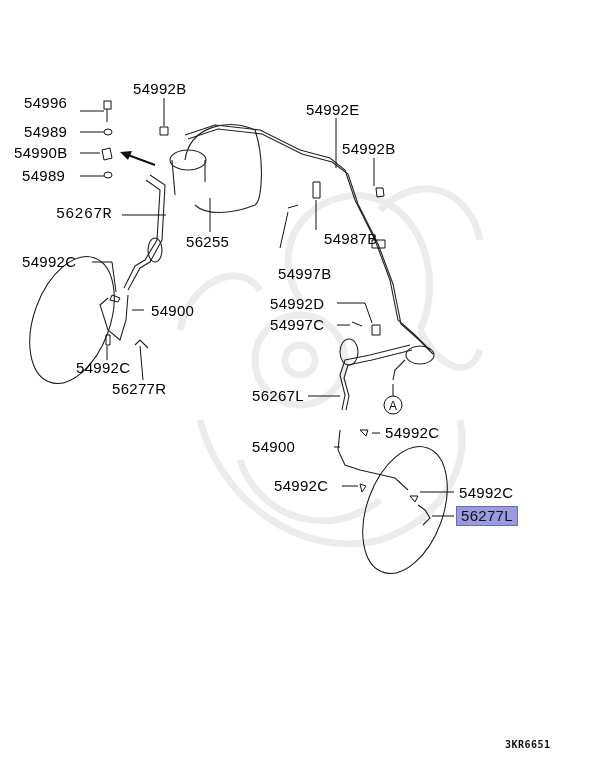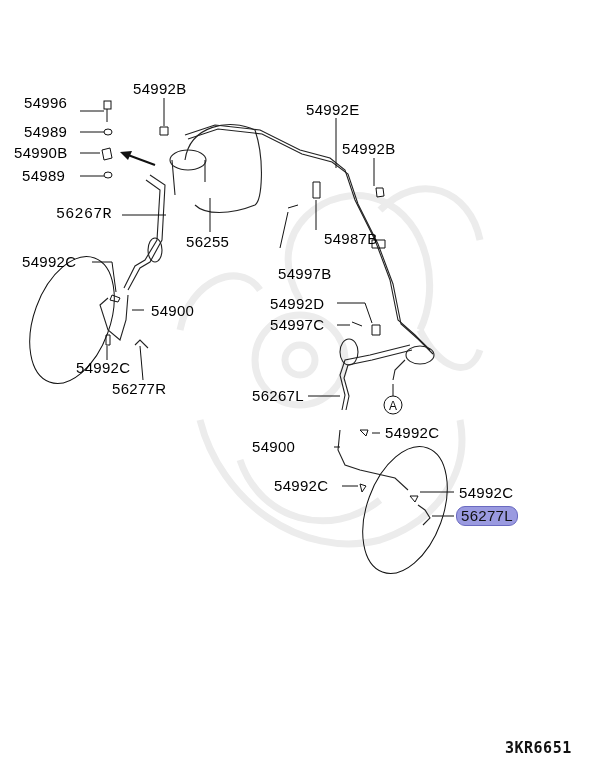--- a/index.html
+++ b/index.html
@@ -1,20 +1,20 @@
 <!DOCTYPE html>
 <html><head>
 <meta charset="utf-8">
 <style>
   html, body { margin:0; padding:0; background:#ffffff; }
   body { width:609px; height:768px; position:relative; overflow:hidden; font-family:"Liberation Sans", sans-serif; }
   #diagram { position:absolute; left:0; top:0; width:609px; height:768px; }
   .lbl { position:absolute; font-family:"Liberation Sans", sans-serif; font-size:15px; color:#000000; letter-spacing:0.3px; white-space:nowrap; line-height:16px; }
   .lbl.hl { background:#9a9ae0; border:1px solid #6a6ac0; color:#111; padding:0 4px; line-height:18px; }
-  .code { position:absolute; font-family:"DejaVu Sans Mono", monospace; font-size:15px; font-weight:bold; color:#111; letter-spacing:0.5px; }
+  .code { position:absolute; font-family:"DejaVu Sans Mono", monospace; font-size:10px; font-weight:bold; color:#111; letter-spacing:0.5px; }
   svg .ln { stroke:#111; stroke-width:1; fill:none; }
   svg .pipe { stroke:#222; stroke-width:1.1; fill:none; }
   svg .wm { stroke:#ececec; stroke-width:7; fill:none; }
 </style>
 </head>
 <body>
 
 <svg id="diagram" width="609" height="768" viewBox="0 0 609 768">
 
   <g>
@@ -128,15 +128,15 @@
 <div class="lbl" style="left:151px;top:303px;">54900</div>
 <div class="lbl" style="left:76px;top:360px;">54992C</div>
 <div class="lbl" style="left:112px;top:381px;">56277R</div>
 <div class="lbl" style="left:270px;top:296px;">54992D</div>
 <div class="lbl" style="left:270px;top:317px;">54997C</div>
 <div class="lbl" style="left:240px;top:388px;margin-left:12px;">56267L</div>
 <div class="lbl" style="left:385px;top:425px;">54992C</div>
 <div class="lbl" style="left:252px;top:439px;">54900</div>
 <div class="lbl" style="left:274px;top:478px;">54992C</div>
 <div class="lbl" style="left:459px;top:485px;">54992C</div>
-<div class="lbl hl" style="left:456px;top:506px;border-radius:9px;">56277L</div>
+<div class="lbl hl" style="left:456px;top:506px;">56277L</div>
 
 <div class="code" style="left:505px;top:739px;">3KR6651</div>
 
 </body></html>

